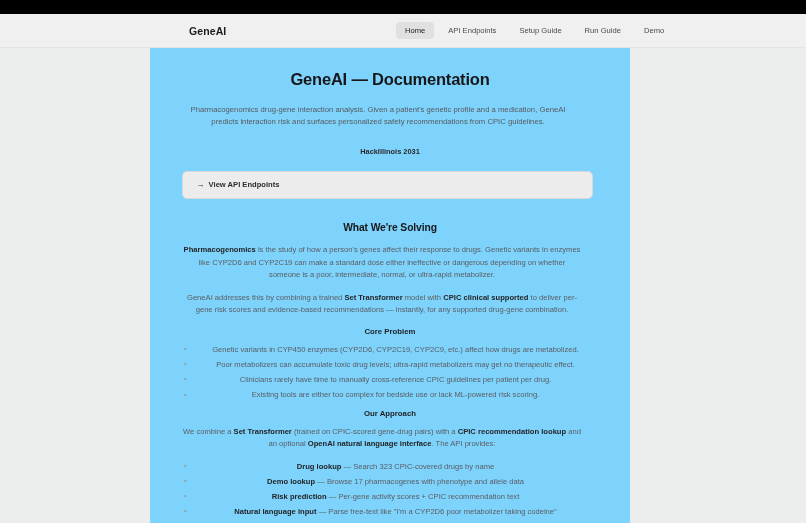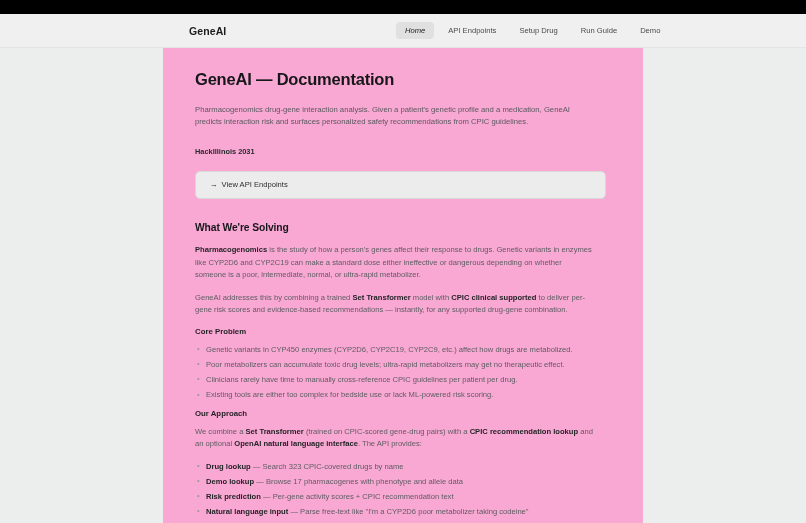--- a/index.html
+++ b/index.html
@@ -2,21 +2,21 @@
 <html><head>
 <meta charset="utf-8">
 <style>
   * { box-sizing: border-box; margin: 0; padding: 0; }
   html, body {
     width: 806px; height: 523px;
     font-family: "Liberation Sans", sans-serif;
     background: #eceded;
     overflow: hidden;
   }
-  #viewport { position: relative; width: 806px; height: 523px; overflow: hidden; background: #eceded; }
+  #viewport { position: relative; width: 806px; height: 523px; overflow: hidden; background: #eceded; text-align: center; }
 
   .topbar { height: 14px; background: #000000; width: 100%; }
 
   .header {
     height: 34px; width: 100%;
     background: #f0f0f0;
     border-bottom: 1px solid #e4e4e4;
     display: flex; align-items: center;
     position: relative;
   }
@@ -24,48 +24,48 @@
     position: absolute; left: 189px;
     font-size: 10.5px; font-weight: bold; color: #1c1c1e;
     letter-spacing: 0.1px;
   }
   .nav { position: absolute; left: 396px; display: flex; align-items: center; gap: 5px; }
   .nav-item {
     font-size: 7.6px; color: #4a4a4d;
     padding: 4px 9px; border-radius: 4px;
     white-space: nowrap;
   }
-  .nav-item.active { background: #e0e0e1; color: #1c1c1e; font-weight: normal; font-style: italic; }
+  .nav-item.active { background: #e0e0e1; color: #1c1c1e; font-weight: normal; }
 
   .page { position: relative; width: 100%; height: 475px; background: #eceded; }
   .column {
-    position: absolute; left: 163px; top: 0;
+    position: absolute; left: 150px; top: 0;
     width: 480px; min-height: 475px;
-    background: #f9a8d4;
+    background: #7dd3fc;
     padding: 22px 32px 0 32px;
   }
 
   h1.page-title {
     font-size: 16.5px; font-weight: bold; color: #17171a;
     letter-spacing: -0.2px; margin-bottom: 15px;
   }
   p.lead {
     font-size: 7.7px; color: #59595d; line-height: 1.62;
     max-width: 392px; margin-bottom: 18px;
   }
   .event { font-size: 7.4px; font-weight: bold; color: #2a2a2d; margin-bottom: 15px; }
 
   .cta {
     display: block; width: 411px; height: 28px;
     border: 1px solid #d8d8d8; border-radius: 5px;
     background: #ececec;
     display: flex; align-items: center;
     padding-left: 14px; margin-bottom: 23px;
   }
-  .cta-label { font-size: 7.6px; font-weight: normal; color: #2d2d30; }
+  .cta-label { font-size: 7.6px; font-weight: bold; color: #2d2d30; }
   .cta-arrow { font-size: 7.6px; color: #2d2d30; margin-right: 4px; }
 
   h2.section {
     font-size: 10.3px; font-weight: bold; color: #17171a;
     margin-bottom: 11px; letter-spacing: -0.1px;
   }
   h3.subsection {
     font-size: 7.8px; font-weight: bold; color: #1f1f22;
     margin-top: 8px; margin-bottom: 8px;
   }
@@ -90,21 +90,21 @@
 
 <div id="viewport">
 
   <div class="topbar"></div>
 
   <div class="header">
     <div class="brand">GeneAI</div>
     <nav class="nav">
       <a class="nav-item active">Home</a>
       <a class="nav-item">API Endpoints</a>
-      <a class="nav-item">Setup Drug</a>
+      <a class="nav-item">Setup Guide</a>
       <a class="nav-item">Run Guide</a>
       <a class="nav-item">Demo</a>
     </nav>
   </div>
 
   <div class="page">
     <div class="column">
 
       <h1 class="page-title">GeneAI — Documentation</h1>
       <p class="lead">Pharmacogenomics drug-gene interaction analysis. Given a patient's genetic profile and a medication, GeneAI predicts interaction risk and surfaces personalized safety recommendations from CPIC guidelines.</p>

